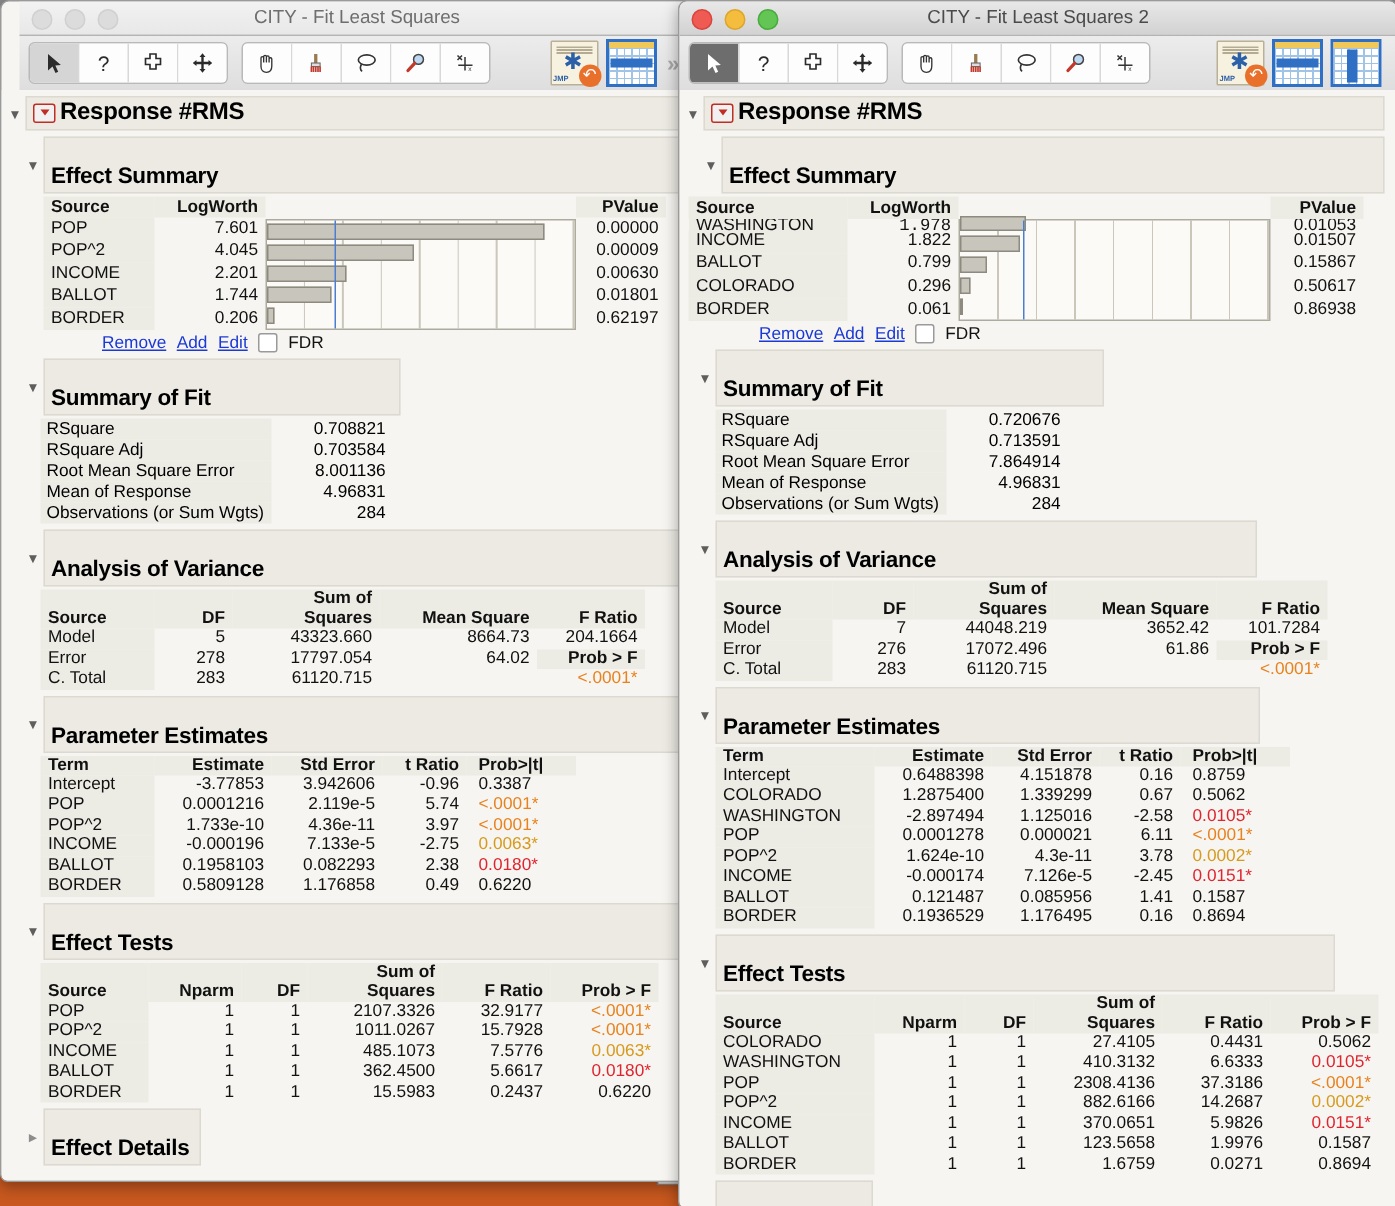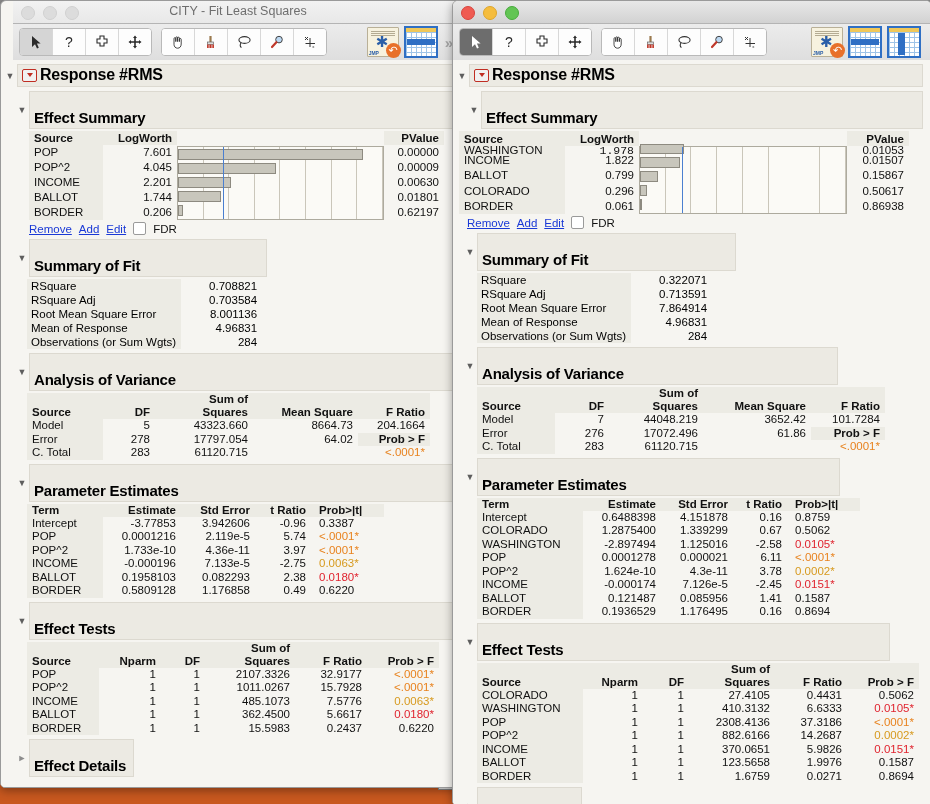--- a/index.html
+++ b/index.html
@@ -102,21 +102,21 @@
   table.sof td.v{text-align:right;white-space:nowrap;min-width:72px;}
 
   
   .esrow{display:flex;align-items:stretch;}
   .eschart{border:1px solid #adaa9e;background:#fbfaf6;position:relative;}
   .esgrid{position:absolute;inset:0;
           background-image:repeating-linear-gradient(to right,transparent 0 calc(12.5% - 1px),#b9b5a6 calc(12.5% - 1px),#b9b5a6 12.5%);
           background-size:100% 3px;background-repeat:repeat;opacity:.75;}
   .esbar{position:absolute;left:0;height:11px;background:#c8c6bc;border:1px solid #8d8a80;box-sizing:border-box;}
   .esline{position:absolute;top:0;bottom:0;width:1px;background:#4a7fd0;}
-  .eslinks{display:flex;align-items:center;gap:7px;font-size:11.5px;padding-top:2px;}
+  .eslinks{display:flex;align-items:center;gap:7px;font-size:11.5px;padding-top:2px;margin-left:39px;}
   .eslink{color:#1a39d6;text-decoration:underline;cursor:pointer;}
   .chk{width:11px;height:11px;border:1px solid #9a9a9a;background:#fff;border-radius:2px;display:inline-block;}
   .fdr{font-size:11.5px;color:#111;}
   .sec{margin-top:4px;}
 </style>
 </head>
 <body>
 
 <div id="desktop">
   <div id="desktop-top"></div>
@@ -552,20 +552,21 @@
   </div>
 </div>
 
 <div class="window active" id="win-right" style="left:452px;top:0px;width:478px;height:804px;">
   <div class="titlebar">
     <div class="lights">
       <span class="light close"></span>
       <span class="light min"></span>
       <span class="light max"></span>
     </div>
+    <div class="wtitle">CITY - Fit Least Squares 2</div>
   </div>
 
   <div class="toolbar">
     <div class="tgroup">
       <div class="tbtn sel">
         <svg width="11" height="13" viewBox="0 0 11 13">
             <path d="M1 0 L1 11 L4 8.3 L6 12.6 L7.8 11.8 L5.9 7.6 L9.6 7.4 Z" fill="currentColor"></path>
           </svg>
       </div>
       <div class="tbtn">
@@ -733,21 +734,21 @@
     <div class="outline sec" style="margin-left:10px;">
       <span class="tri">▼</span>
       <div class="hdrbar" style="width:246px;">
         <span class="h2">Summary of Fit</span>
       </div>
     </div>
     <table class="sof" style="margin:2px 0 0 24px;">
       <tbody>
           <tr>
             <td class="k">RSquare</td>
-            <td class="v">0.322071</td>
+            <td class="v">0.720676</td>
           </tr>
       <tr>
             <td class="k">RSquare Adj</td>
             <td class="v">0.713591</td>
           </tr>
       <tr>
             <td class="k">Root Mean Square Error</td>
             <td class="v">7.864914</td>
           </tr>
       <tr>

